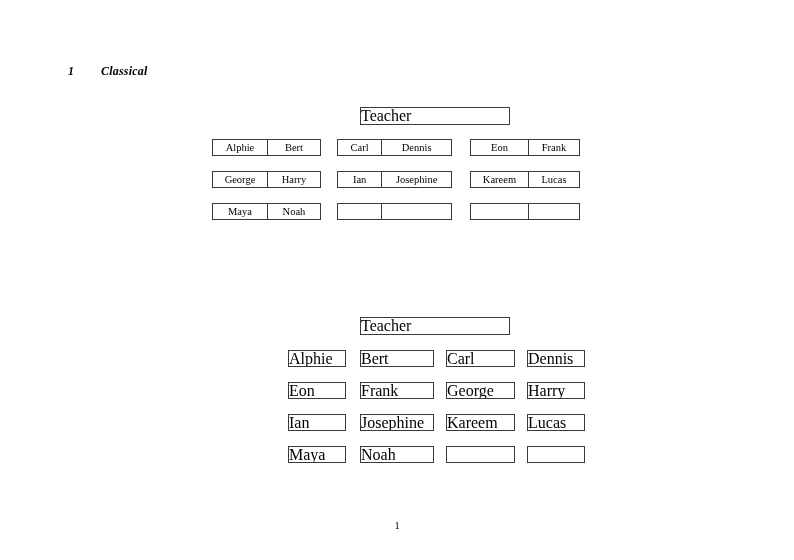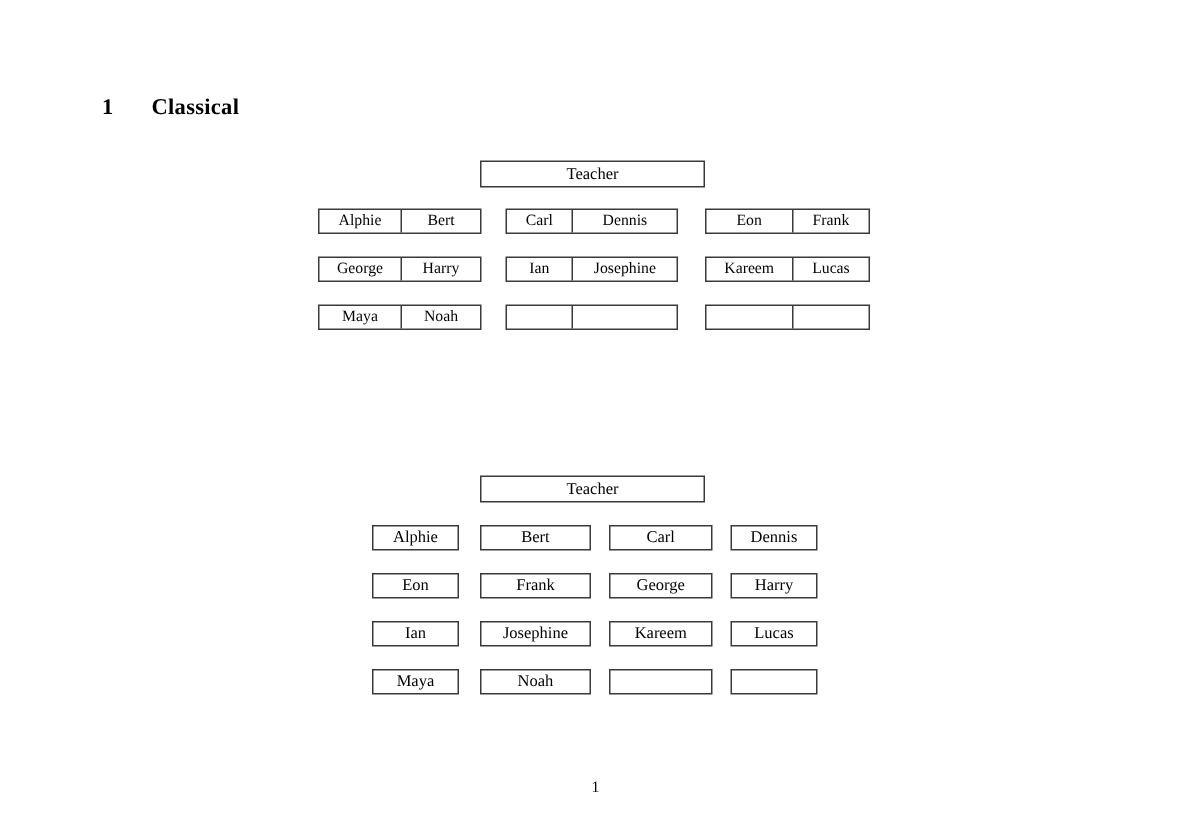--- a/index.html
+++ b/index.html
@@ -19,47 +19,49 @@
   .page {
     position: relative;
     width: 794px;
     height: 560px;
   }
 
   
   .section-heading {
     position: absolute;
     font-weight: bold;
-    font-size: 15px;
+    font-size: 12px;
     letter-spacing: 0.2px;
     white-space: nowrap;
+    font-style: italic;
   }
   .section-heading .sec-num {
     display: inline-block;
     width: 33px;
   }
   .section-heading .sec-title {
     display: inline-block;
   }
 
   #heading-classical   { left: 68px; top: 64px; }
   #heading-distributed { left: 68px; top: 275px; }
 
   
   .box {
     position: absolute;
     box-sizing: border-box;
     border: 1px solid #3a3a3a;
     background: #ffffff;
     height: 17px;
     line-height: 15px;
-    font-size: 11px;
-    text-align: center;
+    font-size: 16px;
+    text-align: left;
     white-space: nowrap;
     overflow: hidden;
+    margin-left: 40px;
   }
 
   .teacher-box {
     left: 320px;
     width: 150px;
     height: 18px;
     line-height: 16px;
   }
   #teacher-classical   { top: 107px; }
   #teacher-distributed { top: 317px; }

